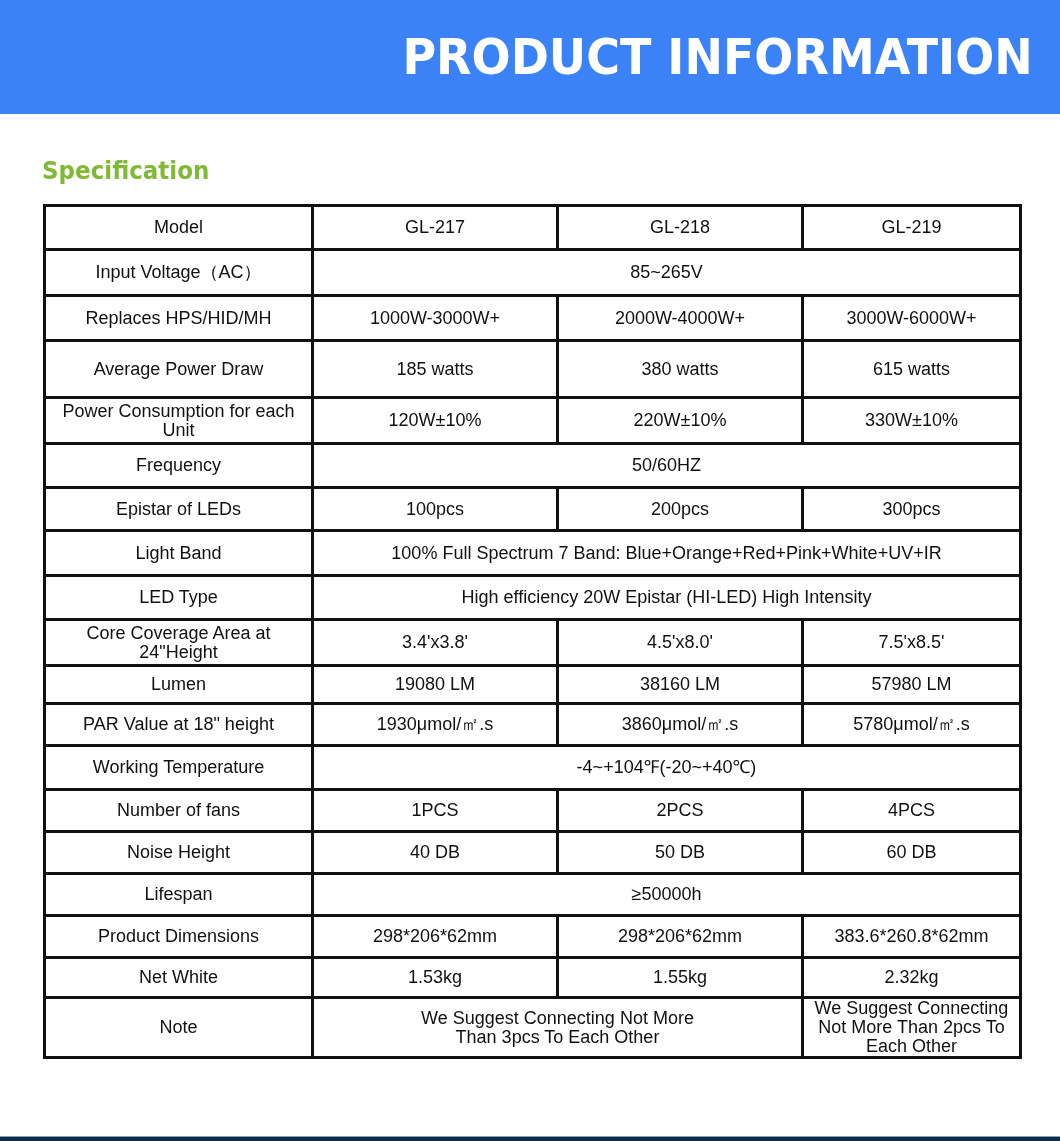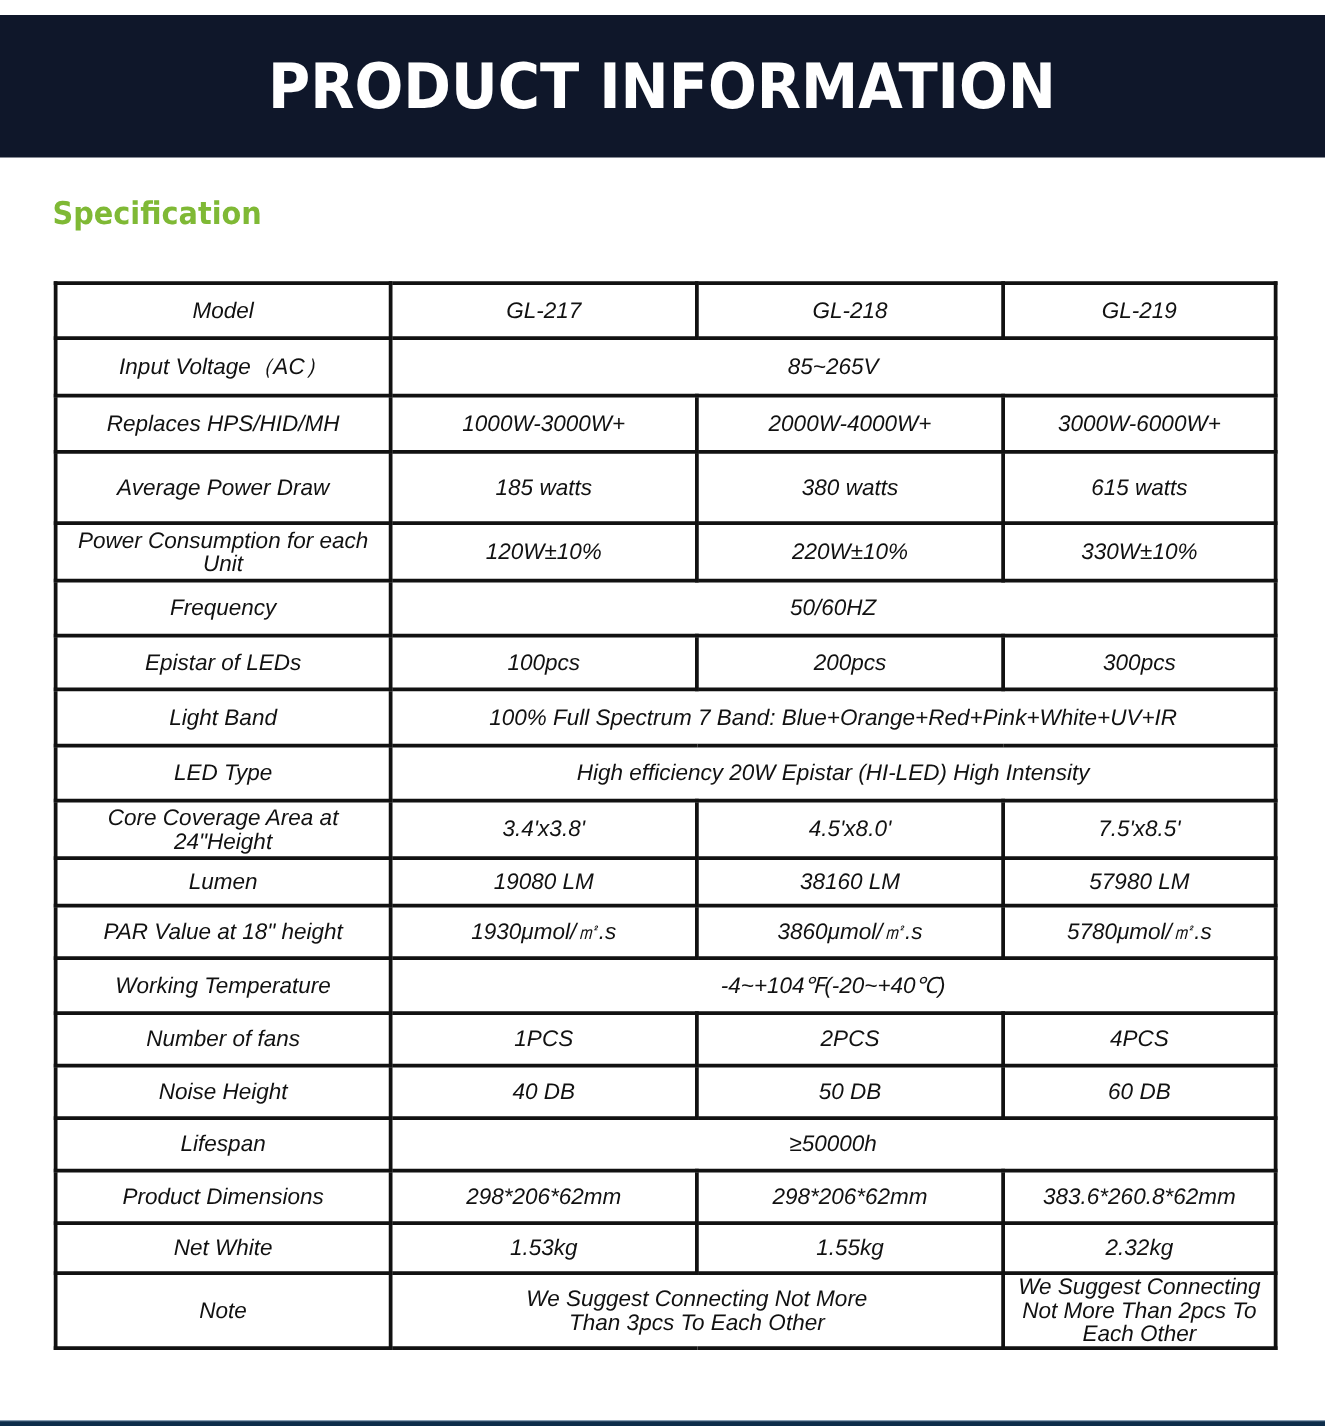--- a/index.html
+++ b/index.html
@@ -1,35 +1,34 @@
 <!DOCTYPE html>
 <html><head>
 <meta charset="utf-8">
 <style>
   * { box-sizing: border-box; margin: 0; padding: 0; }
   html, body { width: 1060px; height: 1141px; background: #ffffff; overflow: hidden; }
   body { font-family: "Liberation Sans", sans-serif; color: #111; position: relative; }
   .banner {
-    position: absolute; left: 0; top: 12px; width: 1060px; height: 114px;
-    background: #0f172a; display: flex; align-items: center; justify-content: center;
+    position: absolute; left: 0; top: 0; width: 1060px; height: 114px;
+    background: #3b82f6; display: flex; align-items: center; justify-content: flex-end;
   }
   .banner h1 {
     font-family: "DejaVu Sans", sans-serif; font-weight: bold; color: #fff;
     font-size: 50px; letter-spacing: 0px; transform: scaleX(0.92);
   }
   .section-title {
     position: absolute; left: 42px; top: 156px;
     font-family: "DejaVu Sans", sans-serif; font-weight: bold;
     color: #7fb935; font-size: 25px; transform: scaleX(0.92); transform-origin: left;
   }
   table.spec {
-    position: absolute; left: 43px; top: 225px; width: 976px;
+    position: absolute; left: 43px; top: 204px; width: 976px;
     border-collapse: collapse; table-layout: fixed;
     border: 3px solid #111;
-    font-style: italic;
   }
   table.spec td {
     border: 3px solid #111; text-align: center; vertical-align: middle;
     font-size: 18px; line-height: 19px; padding: 0 4px; color: #111;
   }
   table.spec col.c0 { width: 268px; }
   table.spec col.c1 { width: 245px; }
   table.spec col.c2 { width: 245px; }
   table.spec col.c3 { width: 218px; }
   td.small { font-size: 16px; line-height: 18px; }

